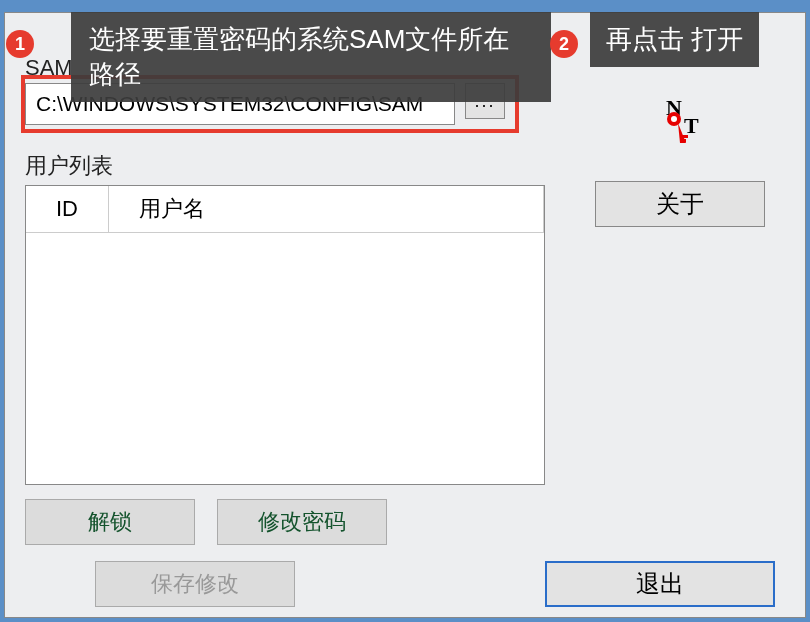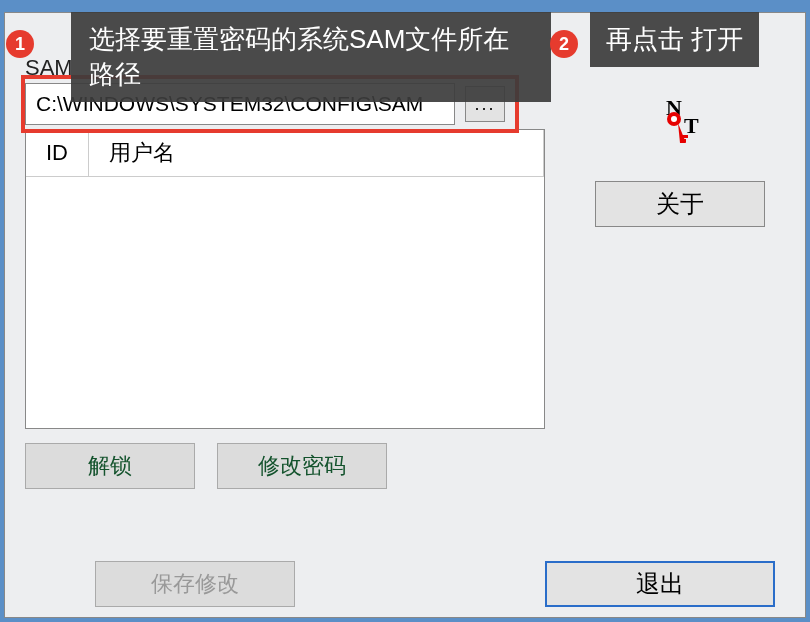--- a/index.html
+++ b/index.html
@@ -97,21 +97,20 @@
       text-align: center;
     }
     .sam-label {
       font-size: 22px;
       color: #222;
       display: block;
       margin-bottom: 2px;
     }
     .path-row {
       display: flex;
-      align-items: center;
       gap: 10px;
       position: relative;
     }
     .path-highlight {
       position: absolute;
       border: 4px solid #e63b2e;
       left: -4px;
       top: -8px;
       width: 498px;
       height: 58px;
@@ -178,21 +177,21 @@
       margin-top: 4px;
     }
     .user-table {
       width: 100%;
       border-collapse: collapse;
     }
     .user-table th {
       text-align: left;
       font-weight: normal;
       font-size: 22px;
-      padding: 8px 20px;
+      padding: 8px 30px;
       border-right: 1px solid #ccc;
       border-bottom: 1px solid #ccc;
       background: #fff;
     }
     .user-table th:first-child {
       width: 50px;
     }
     .action-row {
       display: flex;
       gap: 22px;
@@ -267,20 +266,21 @@
     <div class="left-panel">
       <span class="sam-label">SAM</span>
       <div class="path-row">
         <div class="path-highlight"></div>
         <input class="path-input" type="text" value="C:\WINDOWS\SYSTEM32\CONFIG\SAM" style="">
         <button class="browse-btn">
           <span>...</span>
         </button>
       </div>
 
+      <span class="userlist-label">用户列表</span>
       <div class="user-table-wrap">
         <table class="user-table">
           <thead>
             <tr>
               <th>ID</th>
               <th>用户名</th>
             </tr>
           </thead>
           <tbody></tbody>
         </table>

